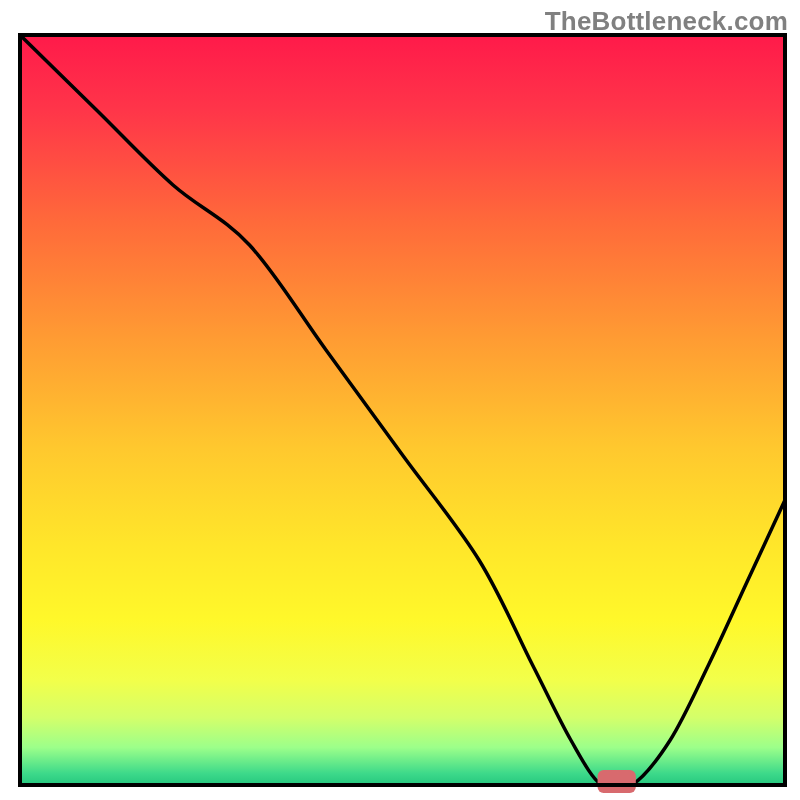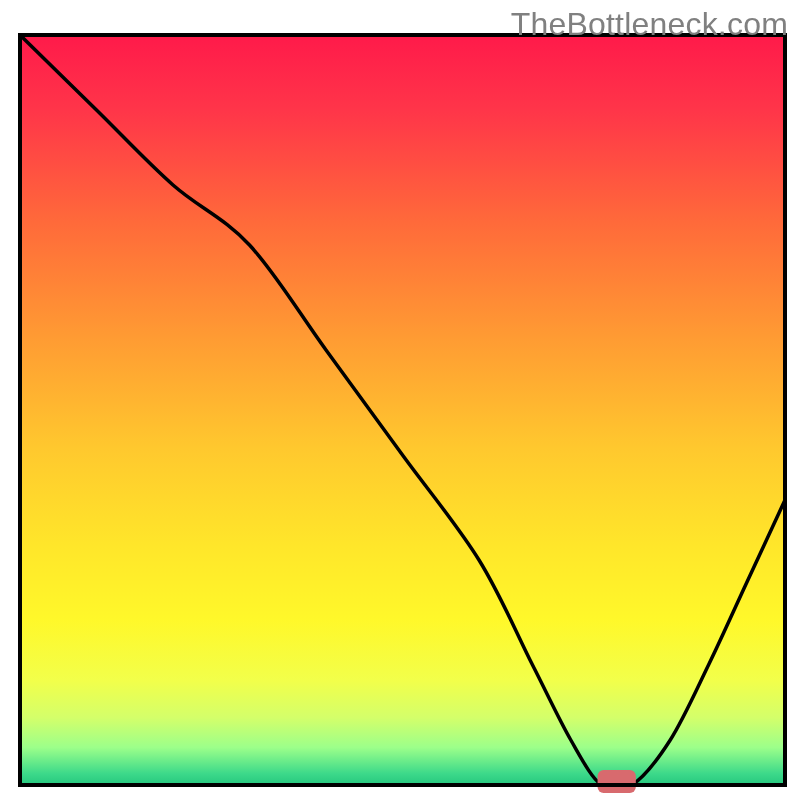--- a/index.html
+++ b/index.html
@@ -13,22 +13,22 @@
   .canvas {
     position: relative;
     width: 800px;
     height: 800px;
   }
   .watermark {
     position: absolute;
     top: 6px;
     right: 12px;
     color: #808080;
-    font-size: 32px;
-    font-weight: 400;
+    font-size: 26px;
+    font-weight: 700;
     letter-spacing: 0.2px;
     z-index: 30;
   }
   svg.plot {
     position: absolute;
     top: 0;
     left: 0;
     width: 800px;
     height: 800px;
     display: block;

